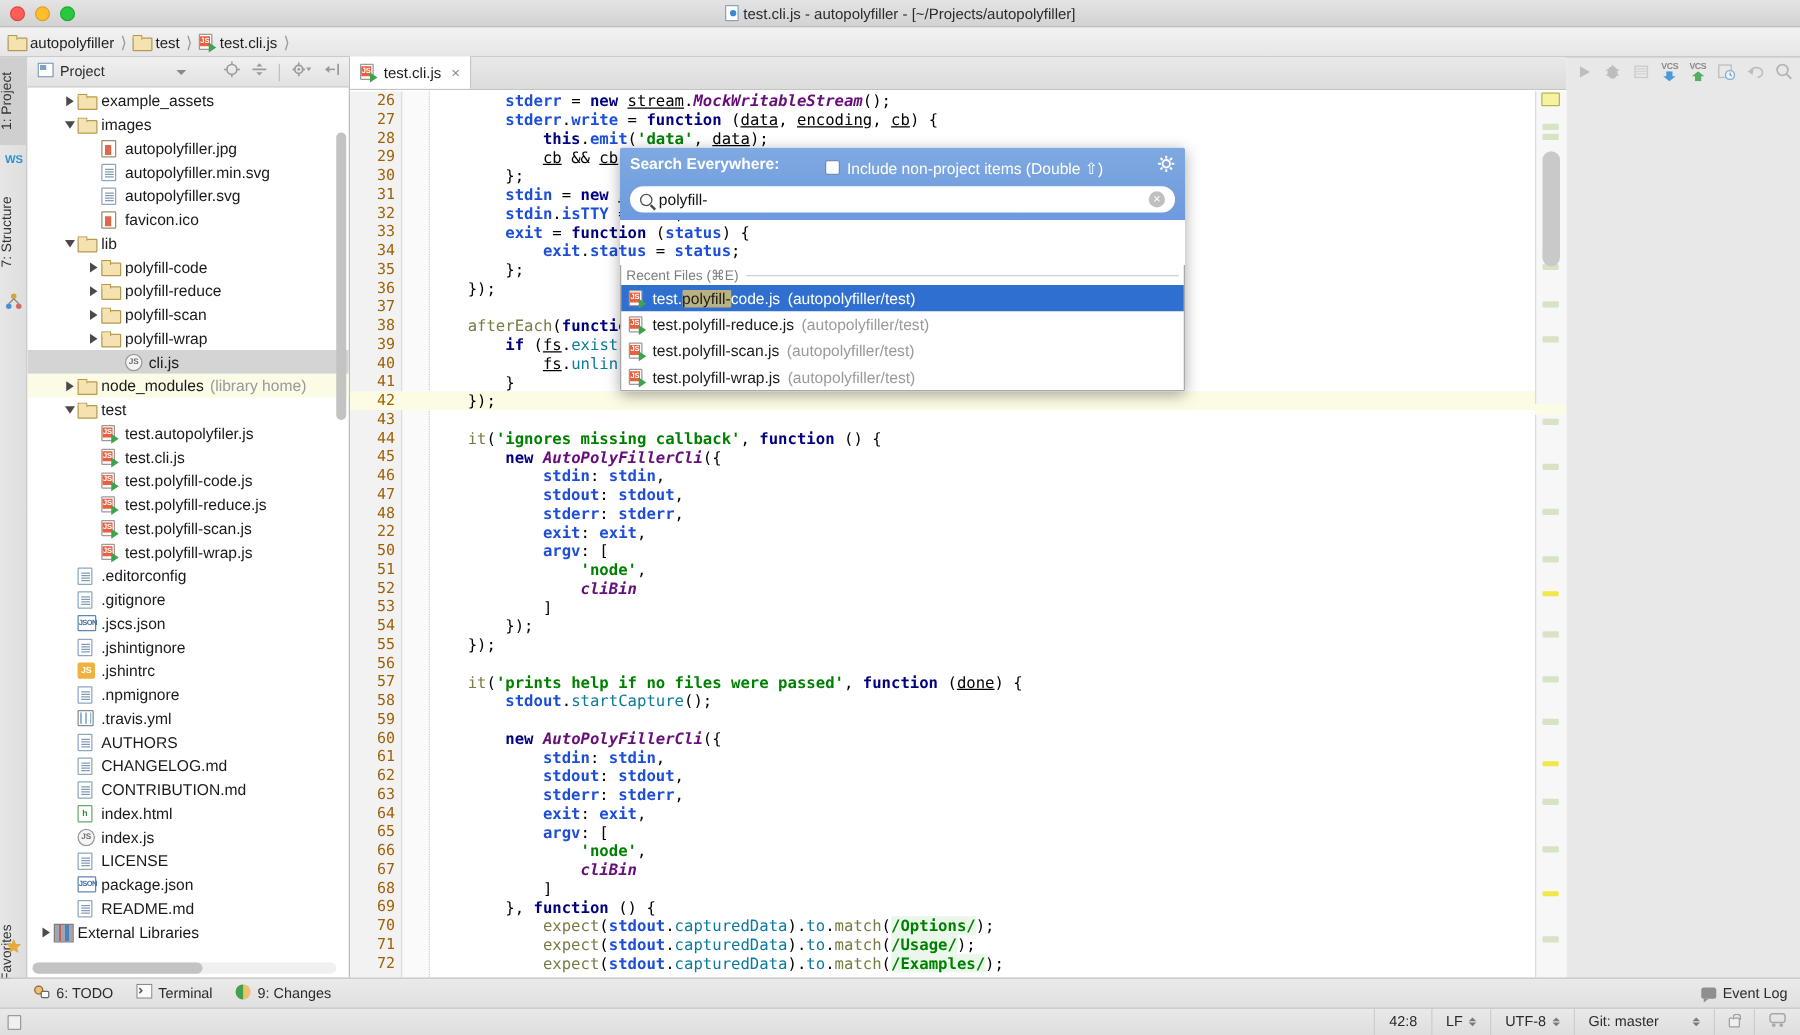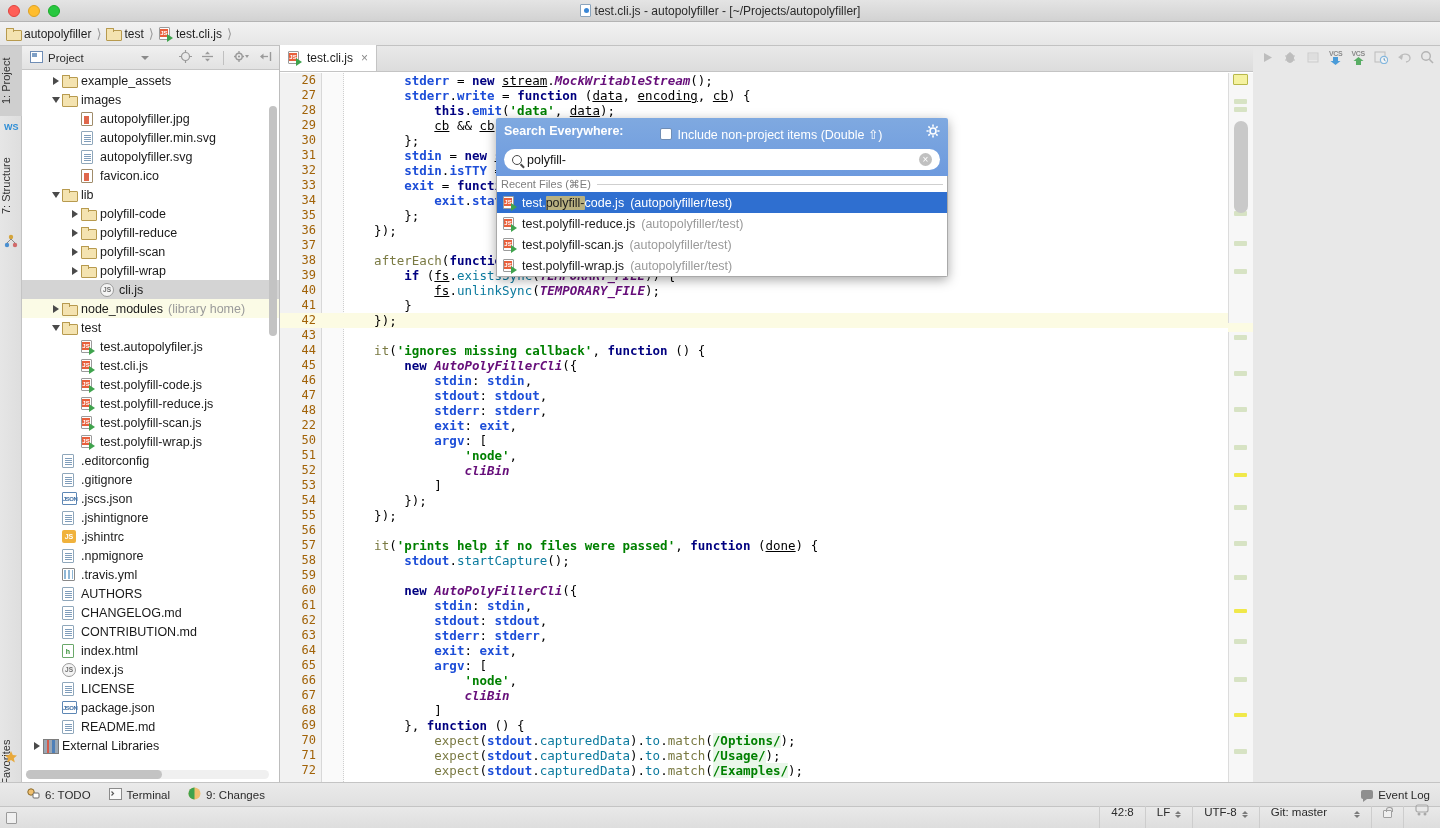--- a/index.html
+++ b/index.html
@@ -244,21 +244,21 @@
   }
   .se-mag { width:10px; height:10px; border:1.6px solid #4a4a4a; border-radius:50%; position:relative; margin-right:5px;}
   .se-mag:after { content:''; position:absolute; right:-4px; bottom:-3px; width:5px;height:1.6px;
                   background:#4a4a4a; transform:rotate(45deg); }
   .se-val { font-size:12.5px; color:#111; font-family:"Liberation Sans", sans-serif; }
   .se-clear { margin-left:auto; width:13px; height:13px; border-radius:50%; background:#c0c0c0;
               color:#fff; font-size:10px; line-height:13px; text-align:center; }
   .se-body { background:#fff; border:1px solid #a9a9a9; border-top:none; }
   .se-group {
     display:flex; align-items:center; gap:6px; height:16px; padding:0 4px;
-    font-size:11px; color:#7d7d7d;
+    font-size:11px; color:#7d7d7d;margin-top:36px;
   }
   .se-group .rule { flex:1; height:1px; background:#cfcfcf; }
   .se-item {
     height:21px; display:flex; align-items:center; gap:6px; padding:0 6px;
     font-size:12.5px; color:#1b1b1b; white-space:nowrap;
   }
   .se-item.sel { background:#2f6fd0; color:#fff; }
   .se-item .dim { color:#9a9a9a; }
   .se-item.sel .dim { color:#ffffff; }
   .se-hit { background:#b9b180; color:#1b1b1b; border-radius:1px; }
@@ -277,21 +277,21 @@
 
   
   .statusbar {
     position:absolute; left:0; top:806px; width:1440px; height:22px;
     background: linear-gradient(#e9e9e9,#dedede); border-top:1px solid #c4c4c4;
     display:flex; align-items:center; font-size:11.5px; color:#2b2b2b;
   }
   .sb-left { width:22px; display:flex; align-items:center; justify-content:center; }
   .sb-ico { width:11px;height:12px;border:1px solid #9a9a9a;background:#f0f0f0;border-radius:1px;}
   .sb-right { margin-left:auto; display:flex; align-items:center; }
-  .sb-cell { padding:12px 11px; border-left:1px solid #cdcdcd; height:22px; display:flex; align-items:flex-end; gap:5px;}
+  .sb-cell { padding:12px 11px; border-left:1px solid #cdcdcd; height:22px; display:flex; align-items:center; gap:5px;}
   .spinner { display:flex; flex-direction:column; gap:1px; }
   .spinner i { width:0;height:0;border-left:3px solid transparent;border-right:3px solid transparent; }
   .spinner i.u { border-bottom:3px solid #7a7a7a; }
   .spinner i.d { border-top:3px solid #7a7a7a; }
   .lock-ico{width:9px;height:8px;border:1px solid #a0a0a0;border-radius:1px;position:relative;background:#efefef;}
   .lock-ico:before{content:'';position:absolute;left:2px;top:-4px;width:5px;height:4px;
     border:1px solid #a0a0a0;border-bottom:none;border-radius:3px 3px 0 0;}
 </style>
 </head>
 <body>

